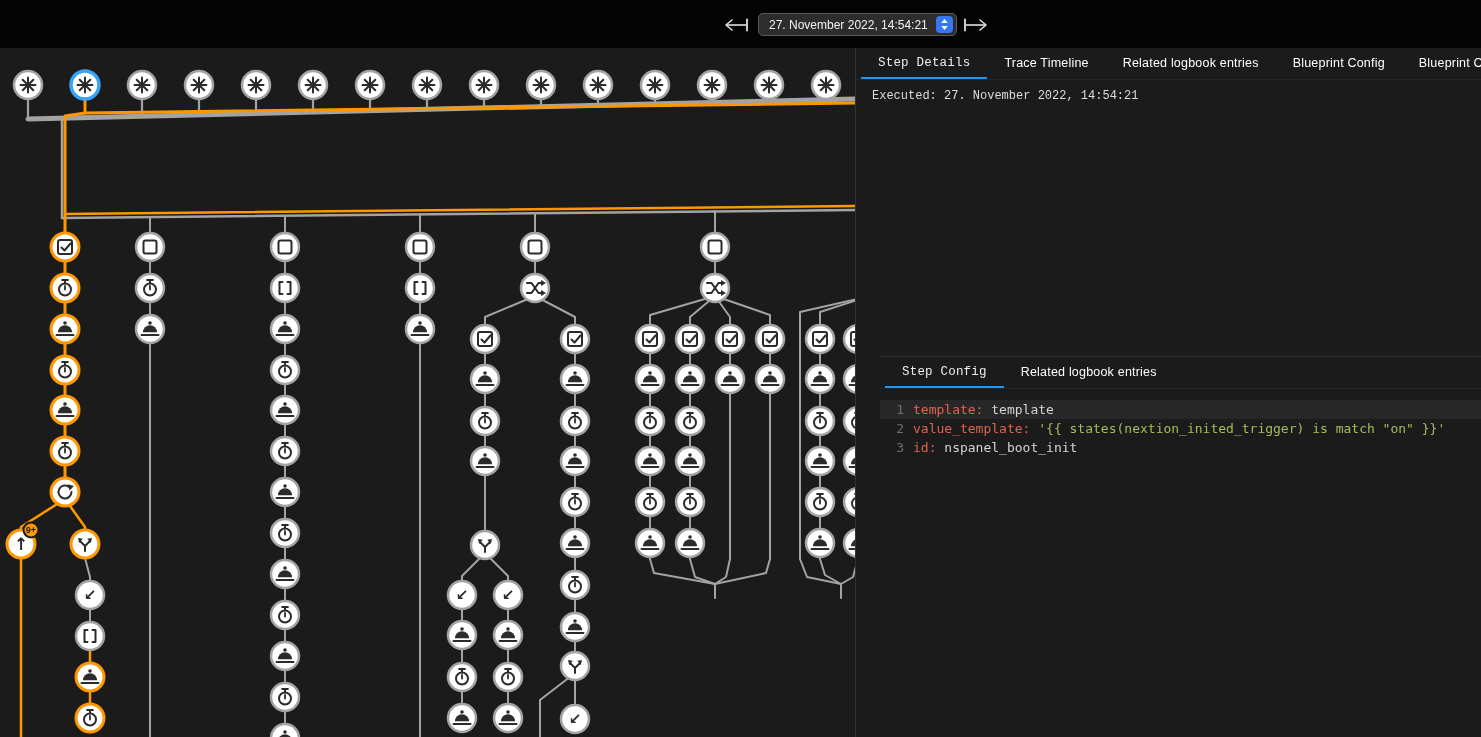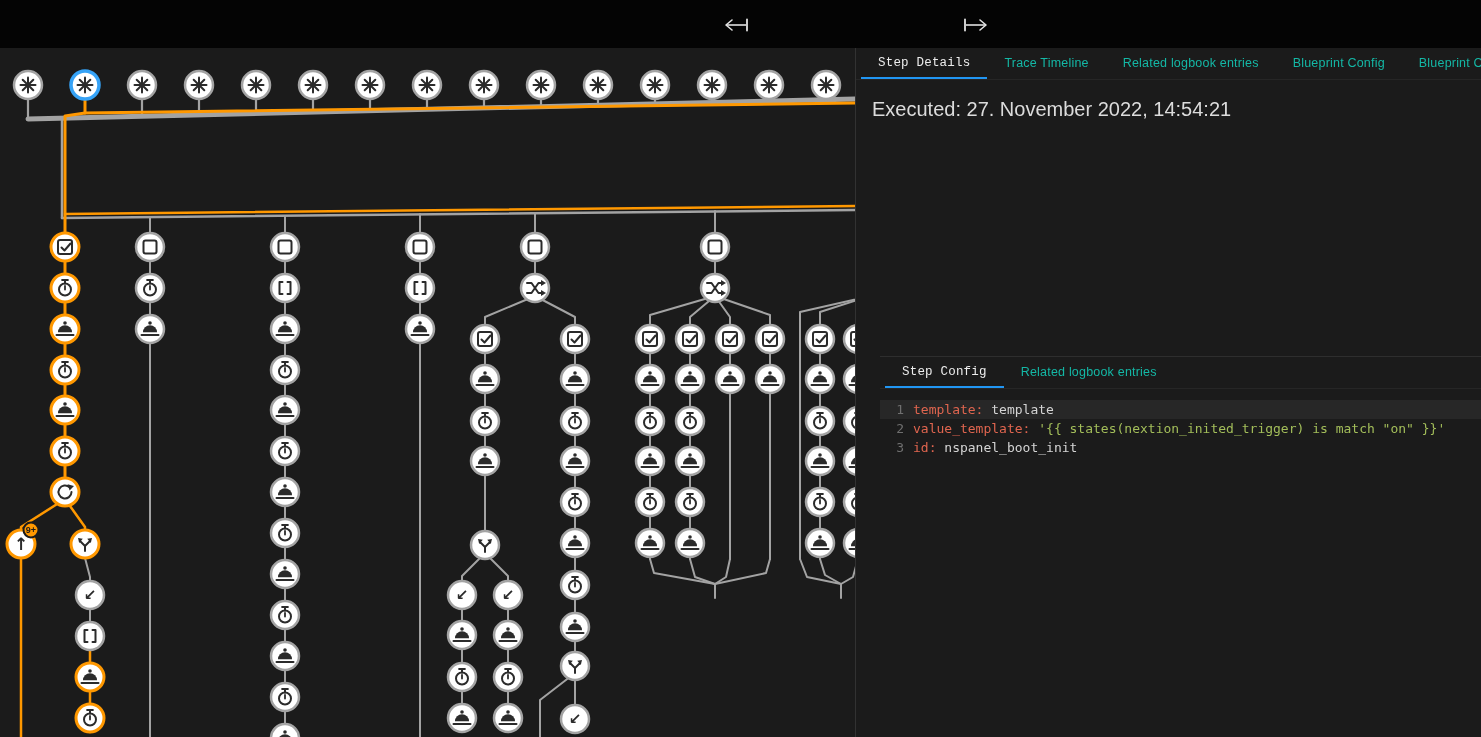--- a/index.html
+++ b/index.html
@@ -21,24 +21,24 @@
   
   .graph{position:absolute;left:0;top:48px;width:855px;height:689px;overflow:hidden;background:#1b1b1b;}
   .graph svg{display:block;}
   .vdivider{position:absolute;left:855px;top:48px;width:1px;height:689px;background:#323232;}
 
   
   .panel-top{position:absolute;left:856px;top:48px;width:625px;height:308px;background:#1b1b1b;}
   .panel-bottom{position:absolute;left:880px;top:356px;width:625px;height:381px;background:#1b1b1b;
       border-top:1px solid #2e2e2e;box-sizing:border-box;}
   .tabbar{display:flex;height:31px;align-items:stretch;border-bottom:1px solid #262626;padding-left:5px;}
-  .tab{display:flex;align-items:center;padding:0 17px;font-size:12.5px;color:#14b8a6;cursor:pointer;
+  .tab{display:flex;align-items:center;padding:0 17px;font-size:12.5px;color:#ffffff;cursor:pointer;
       border-bottom:2px solid transparent;box-sizing:border-box;white-space:nowrap;letter-spacing:.2px;}
   .tab.active{color:#ededed;border-bottom-color:#2196f3;font-family:Liberation Mono, monospace;}
-  .executed{margin:18px 16px;font-size:20px;color:#dcdcdc;}
+  .executed{margin:9px 16px;font-size:12px;color:#dcdcdc;font-family:Liberation Mono, monospace;}
 
   
   .codebox{margin-top:11px;font-family:"DejaVu Sans Mono",monospace;font-size:13px;line-height:19px;}
   .code-line{display:flex;white-space:pre;}
   .code-line.active{background:#272727;}
   .gutter{width:24px;flex:none;text-align:right;color:#6f6f6f;padding-right:9px;}
   .c-key{color:#e0654f;}
   .c-plain{color:#d4d4d4;}
   .c-str{color:#a3be5a;margin-top:8px;}
 </style>
@@ -48,20 +48,29 @@
 <div id="app">
 
   <div class="header">
     <button class="hbtn prev">
       <svg width="28" height="18" viewBox="0 0 28 18">
         <line x1="4" y1="9" x2="24" y2="9" stroke="#e3e3e3" stroke-width="1.6"></line>
         <path d="M10 4 L4 9 L10 14" fill="none" stroke="#e3e3e3" stroke-width="1.6" stroke-linejoin="round" stroke-linecap="round"></path>
         <line x1="25" y1="3.5" x2="25" y2="14.5" stroke="#e3e3e3" stroke-width="1.8" stroke-linecap="round"></line>
       </svg>
     </button>
+    <div class="run-select">
+      <span class="val">27. November 2022, 14:54:21</span>
+      <span class="stepper">
+        <svg width="9" height="13" viewBox="0 0 9 13">
+          <path d="M4.5 1 L7.8 5 L1.2 5 Z" fill="#ffffff"></path>
+          <path d="M4.5 12 L7.8 8 L1.2 8 Z" fill="#ffffff"></path>
+        </svg>
+      </span>
+    </div>
     <button class="hbtn next">
       <svg width="28" height="18" viewBox="0 0 28 18">
         <line x1="3" y1="3.5" x2="3" y2="14.5" stroke="#e3e3e3" stroke-width="1.8" stroke-linecap="round"></line>
         <line x1="4" y1="9" x2="24" y2="9" stroke="#e3e3e3" stroke-width="1.6"></line>
         <path d="M18 4 L24 9 L18 14" fill="none" stroke="#e3e3e3" stroke-width="1.6" stroke-linejoin="round" stroke-linecap="round"></path>
       </svg>
     </button>
   </div>
 
   <div class="graph">

